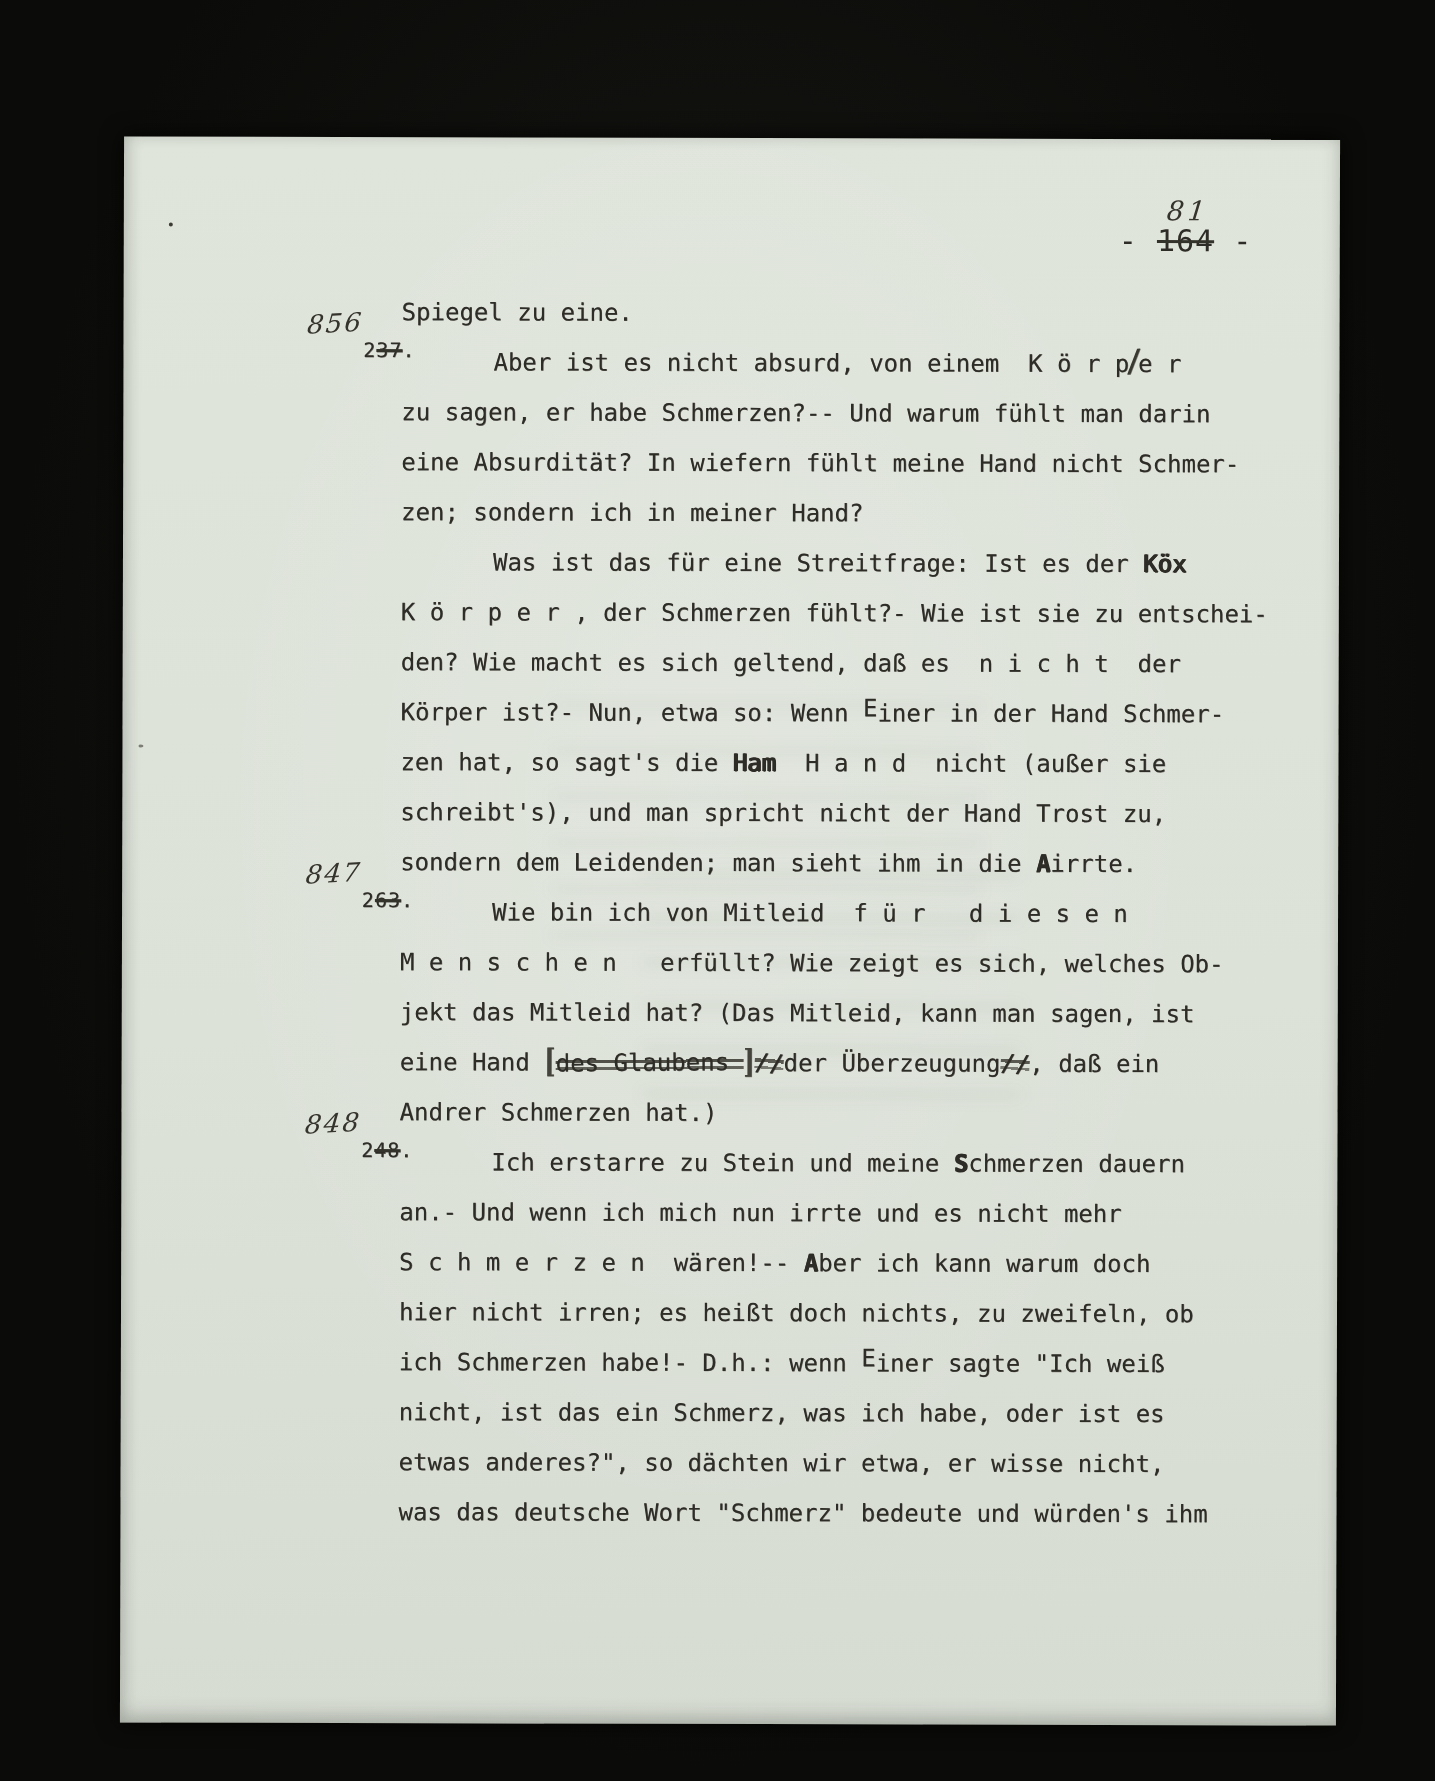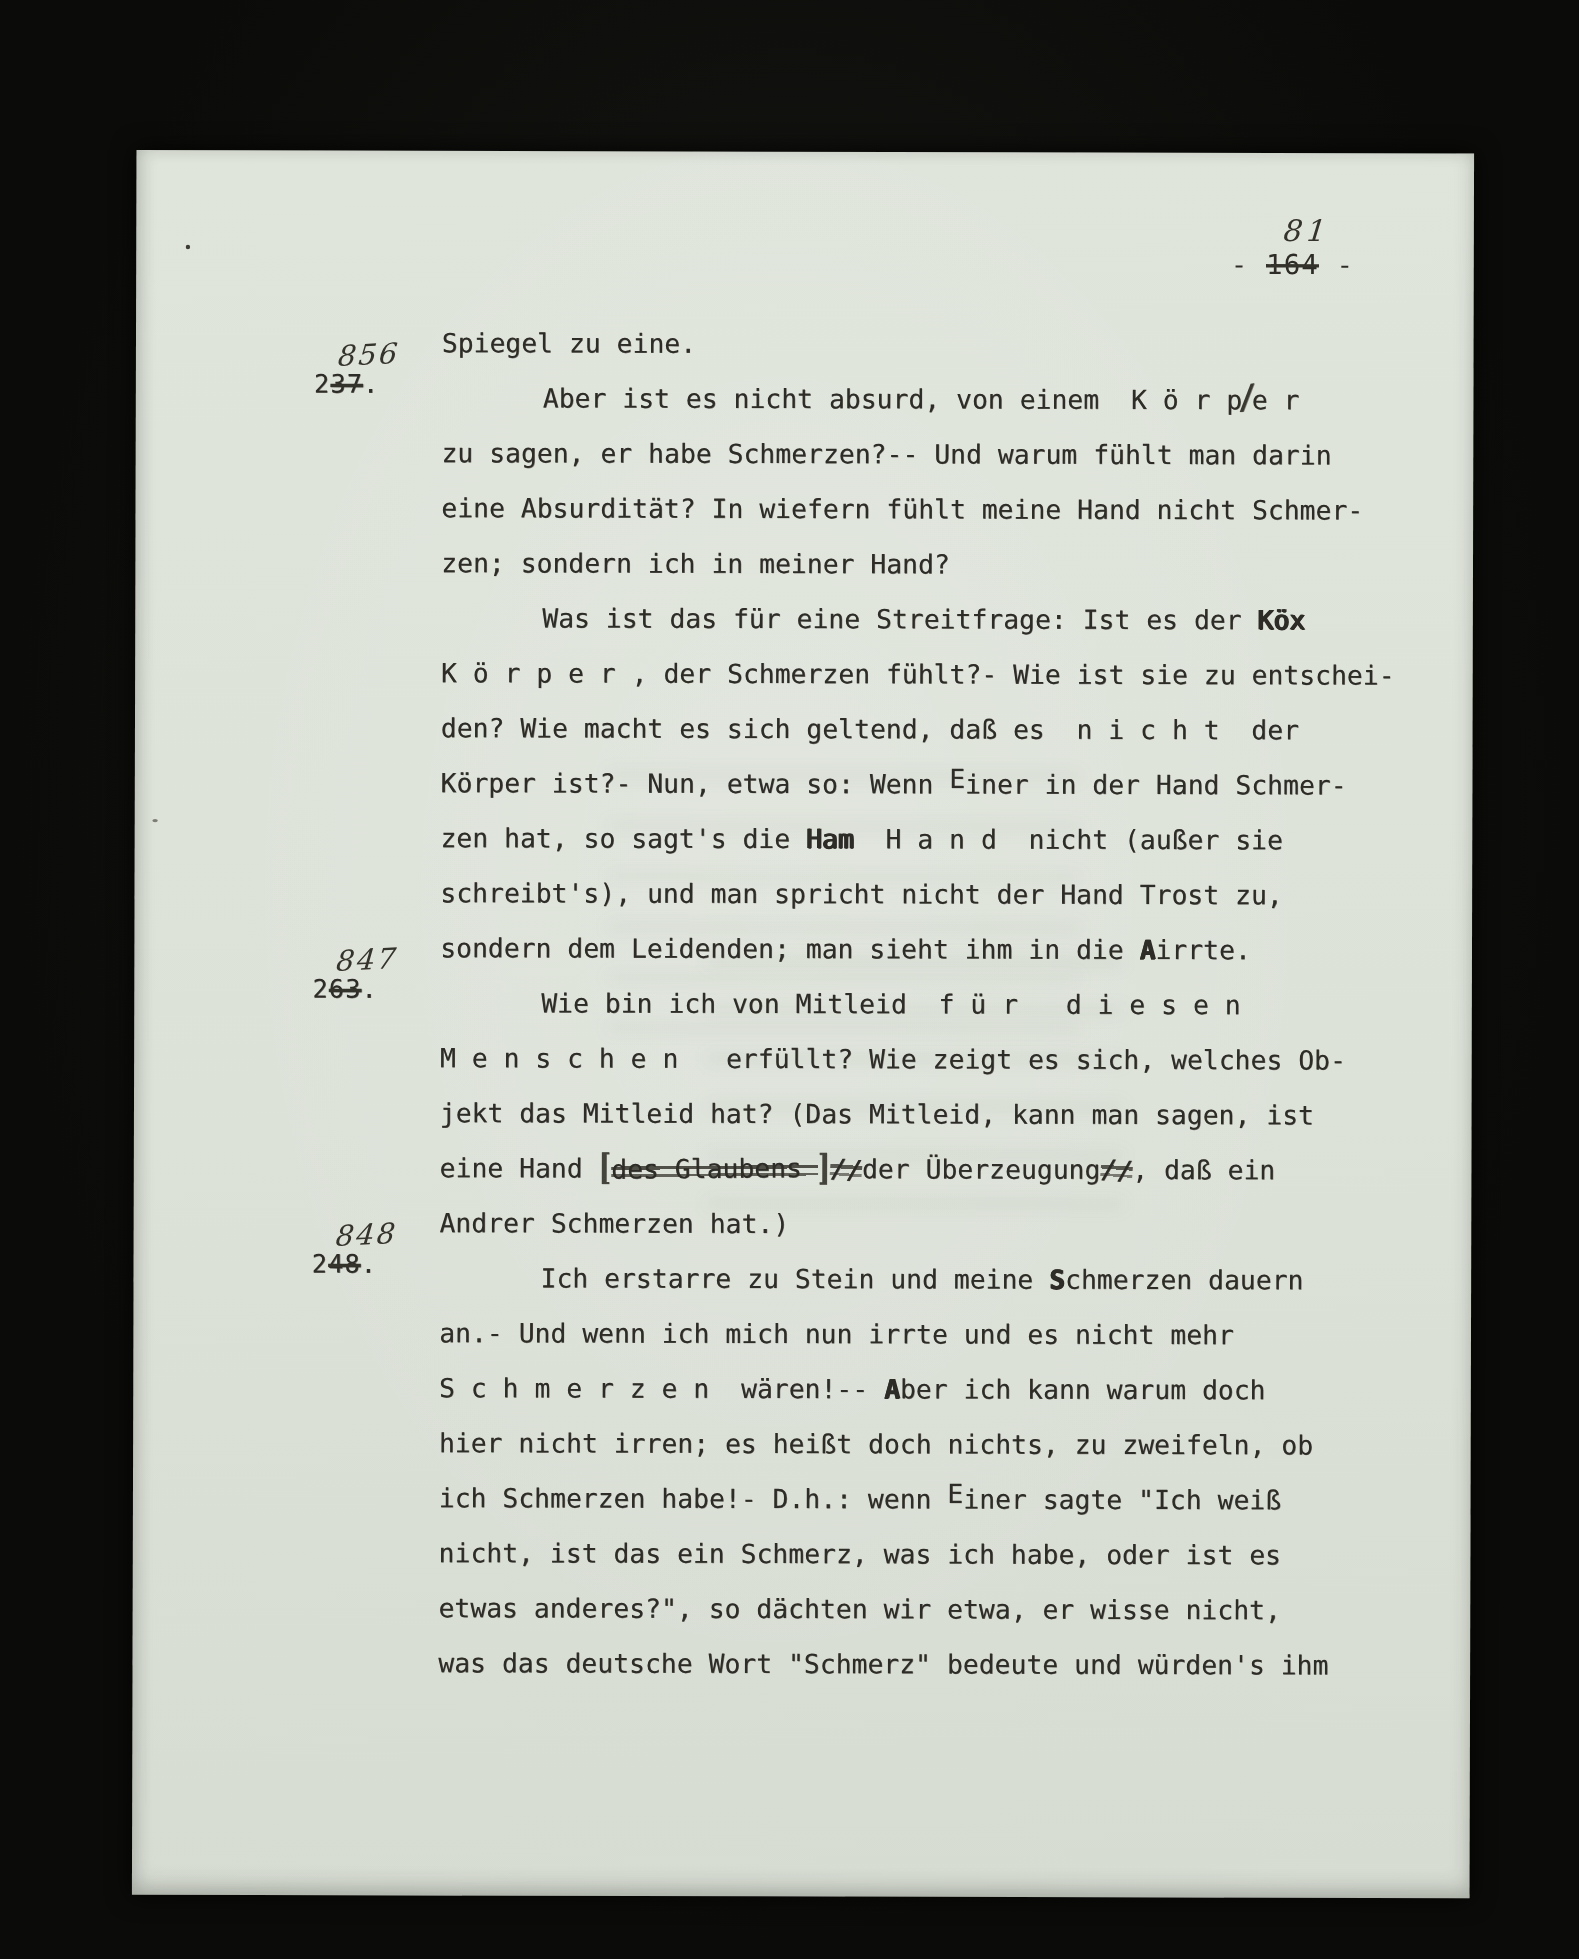--- a/index.html
+++ b/index.html
@@ -48,21 +48,21 @@
     font-style: italic;
     color: #34332c;
   }
   .hand-page-num {
     font-size: 27px; line-height: 28px;
     margin-left: 48px;
     letter-spacing: 4px;
     transform: skewX(-6deg);
   }
   .typed-page-num {
-    font-size: 25px; line-height: 32px;
+    font-size: 30px; line-height: 32px;
     letter-spacing: 1px;
   }
   .struck { text-decoration: line-through; text-decoration-thickness: 3px; text-decoration-color: #33322b; }
 
   
   .body-text {
     position: absolute; left: 278px; top: 150px;
     width: 920px;
   }
   .line {
@@ -118,24 +118,25 @@
 
   
   .margin-note { position: absolute; left: 162px; width: 130px; }
   .mn-hand {
     font-size: 26px; line-height: 26px;
     margin-left: 22px;
     letter-spacing: 2px;
     transform: skewX(-8deg) rotate(-3deg);
   }
   .mn-typed {
-    font-size: 23px; line-height: 30px;
+    font-size: 20px; line-height: 30px;
     letter-spacing: 1px;
     color: #2e2c26;
     text-shadow: 0.5px 0.4px 0.4px rgba(46,44,38,0.6);
+    text-align: right;
   }
 </style>
 </head>
 <body>
 
 <div class="photo">
   <div class="paper">
 
     <div class="bleed b1"></div>
     <div class="bleed b2"></div>

